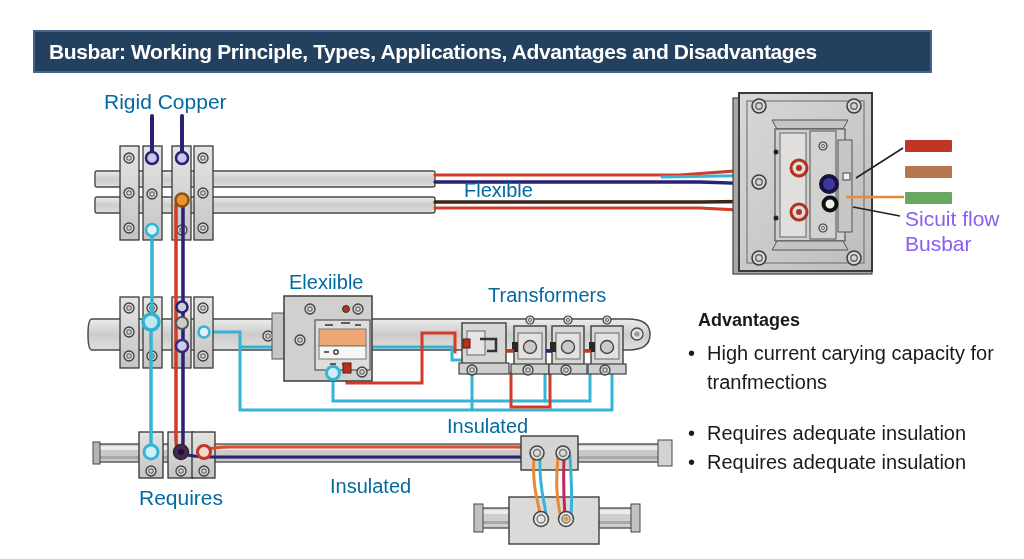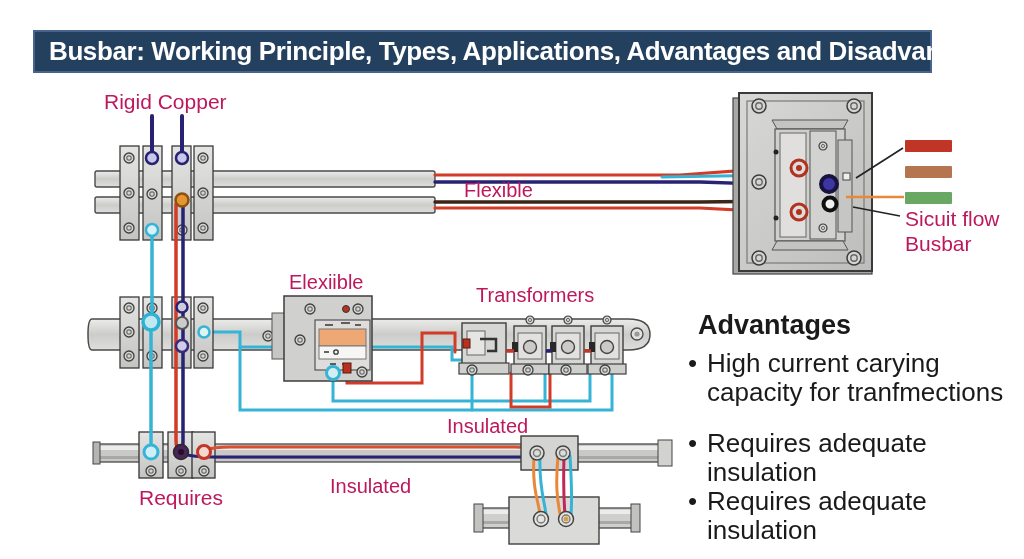--- a/index.html
+++ b/index.html
@@ -1,28 +1,28 @@
 <!DOCTYPE html>
 <html><head>
 <meta charset="utf-8">
 <style>
   html,body{margin:0;padding:0;background:#ffffff;}
   #stage{position:relative;width:1024px;height:559px;background:#ffffff;overflow:hidden;
          font-family:"Liberation Sans", sans-serif;}
   svg{position:absolute;left:0;top:0;}
   .titlebar{position:absolute;left:33px;top:30px;width:881px;height:39px;
             background:#24405f;border:2px solid #46648c;color:#ffffff;
-            font-size:26px;font-weight:bold;letter-spacing:-0.4px;
+            font-size:21px;font-weight:bold;letter-spacing:-0.4px;
             line-height:39px;padding-left:14px;white-space:nowrap;}
-  .lbl{position:absolute;color:#be185d;font-size:20px;white-space:nowrap;}
+  .lbl{position:absolute;color:#0369a1;font-size:20px;white-space:nowrap;}
   .lbl-big{font-size:21px;}
-  .caption{position:absolute;left:905px;top:206px;color:#be185d;font-size:21px;line-height:25px;}
+  .caption{position:absolute;left:905px;top:206px;color:#8b5cf6;font-size:21px;line-height:25px;}
   .adv{position:absolute;left:686px;top:310px;width:330px;color:#1a1a1a;}
-  .adv-h{font-size:27px;font-weight:bold;margin-left:12px;margin-bottom:8px;}
-  .bullet{position:relative;padding-left:21px;font-size:26px;line-height:29px;width:310px;}
+  .adv-h{font-size:18px;font-weight:bold;margin-left:12px;margin-bottom:8px;}
+  .bullet{position:relative;padding-left:21px;font-size:20px;line-height:29px;width:310px;}
   .bullet::before{content:"\2022";position:absolute;left:2px;top:0;}
   .b1{margin-bottom:22px;}
   .b2{margin-bottom:0px;}
 </style>
 </head>
 <body>
 
 <div id="stage">
 
 <svg width="1024" height="559" viewBox="0 0 1024 559">
@@ -285,21 +285,21 @@
   </g>
 </svg>
 
 <div class="titlebar">
   <span>Busbar: Working Principle, Types, Applications, Advantages and Disadvantages</span>
 </div>
 
 <div class="lbl lbl-big" style="left:104px;top:90px;">Rigid Copper</div>
 <div class="lbl" style="left:464px;top:142px;margin-top:37px;">Flexible</div>
 <div class="lbl" style="left:289px;top:271px;">Elexiible</div>
-<div class="lbl" style="left:476px;top:284px;">Transformers</div>
+<div class="lbl" style="left:488px;top:284px;">Transformers</div>
 <div class="lbl" style="left:447px;top:415px;">Insulated</div>
 <div class="lbl" style="left:330px;top:475px;">Insulated</div>
 <div class="lbl lbl-big" style="left:139px;top:486px;">Requires</div>
 
 <div class="caption">
   <div>Sicuit flow</div>
   <div>Busbar</div>
 </div>
 
 <div class="adv">

